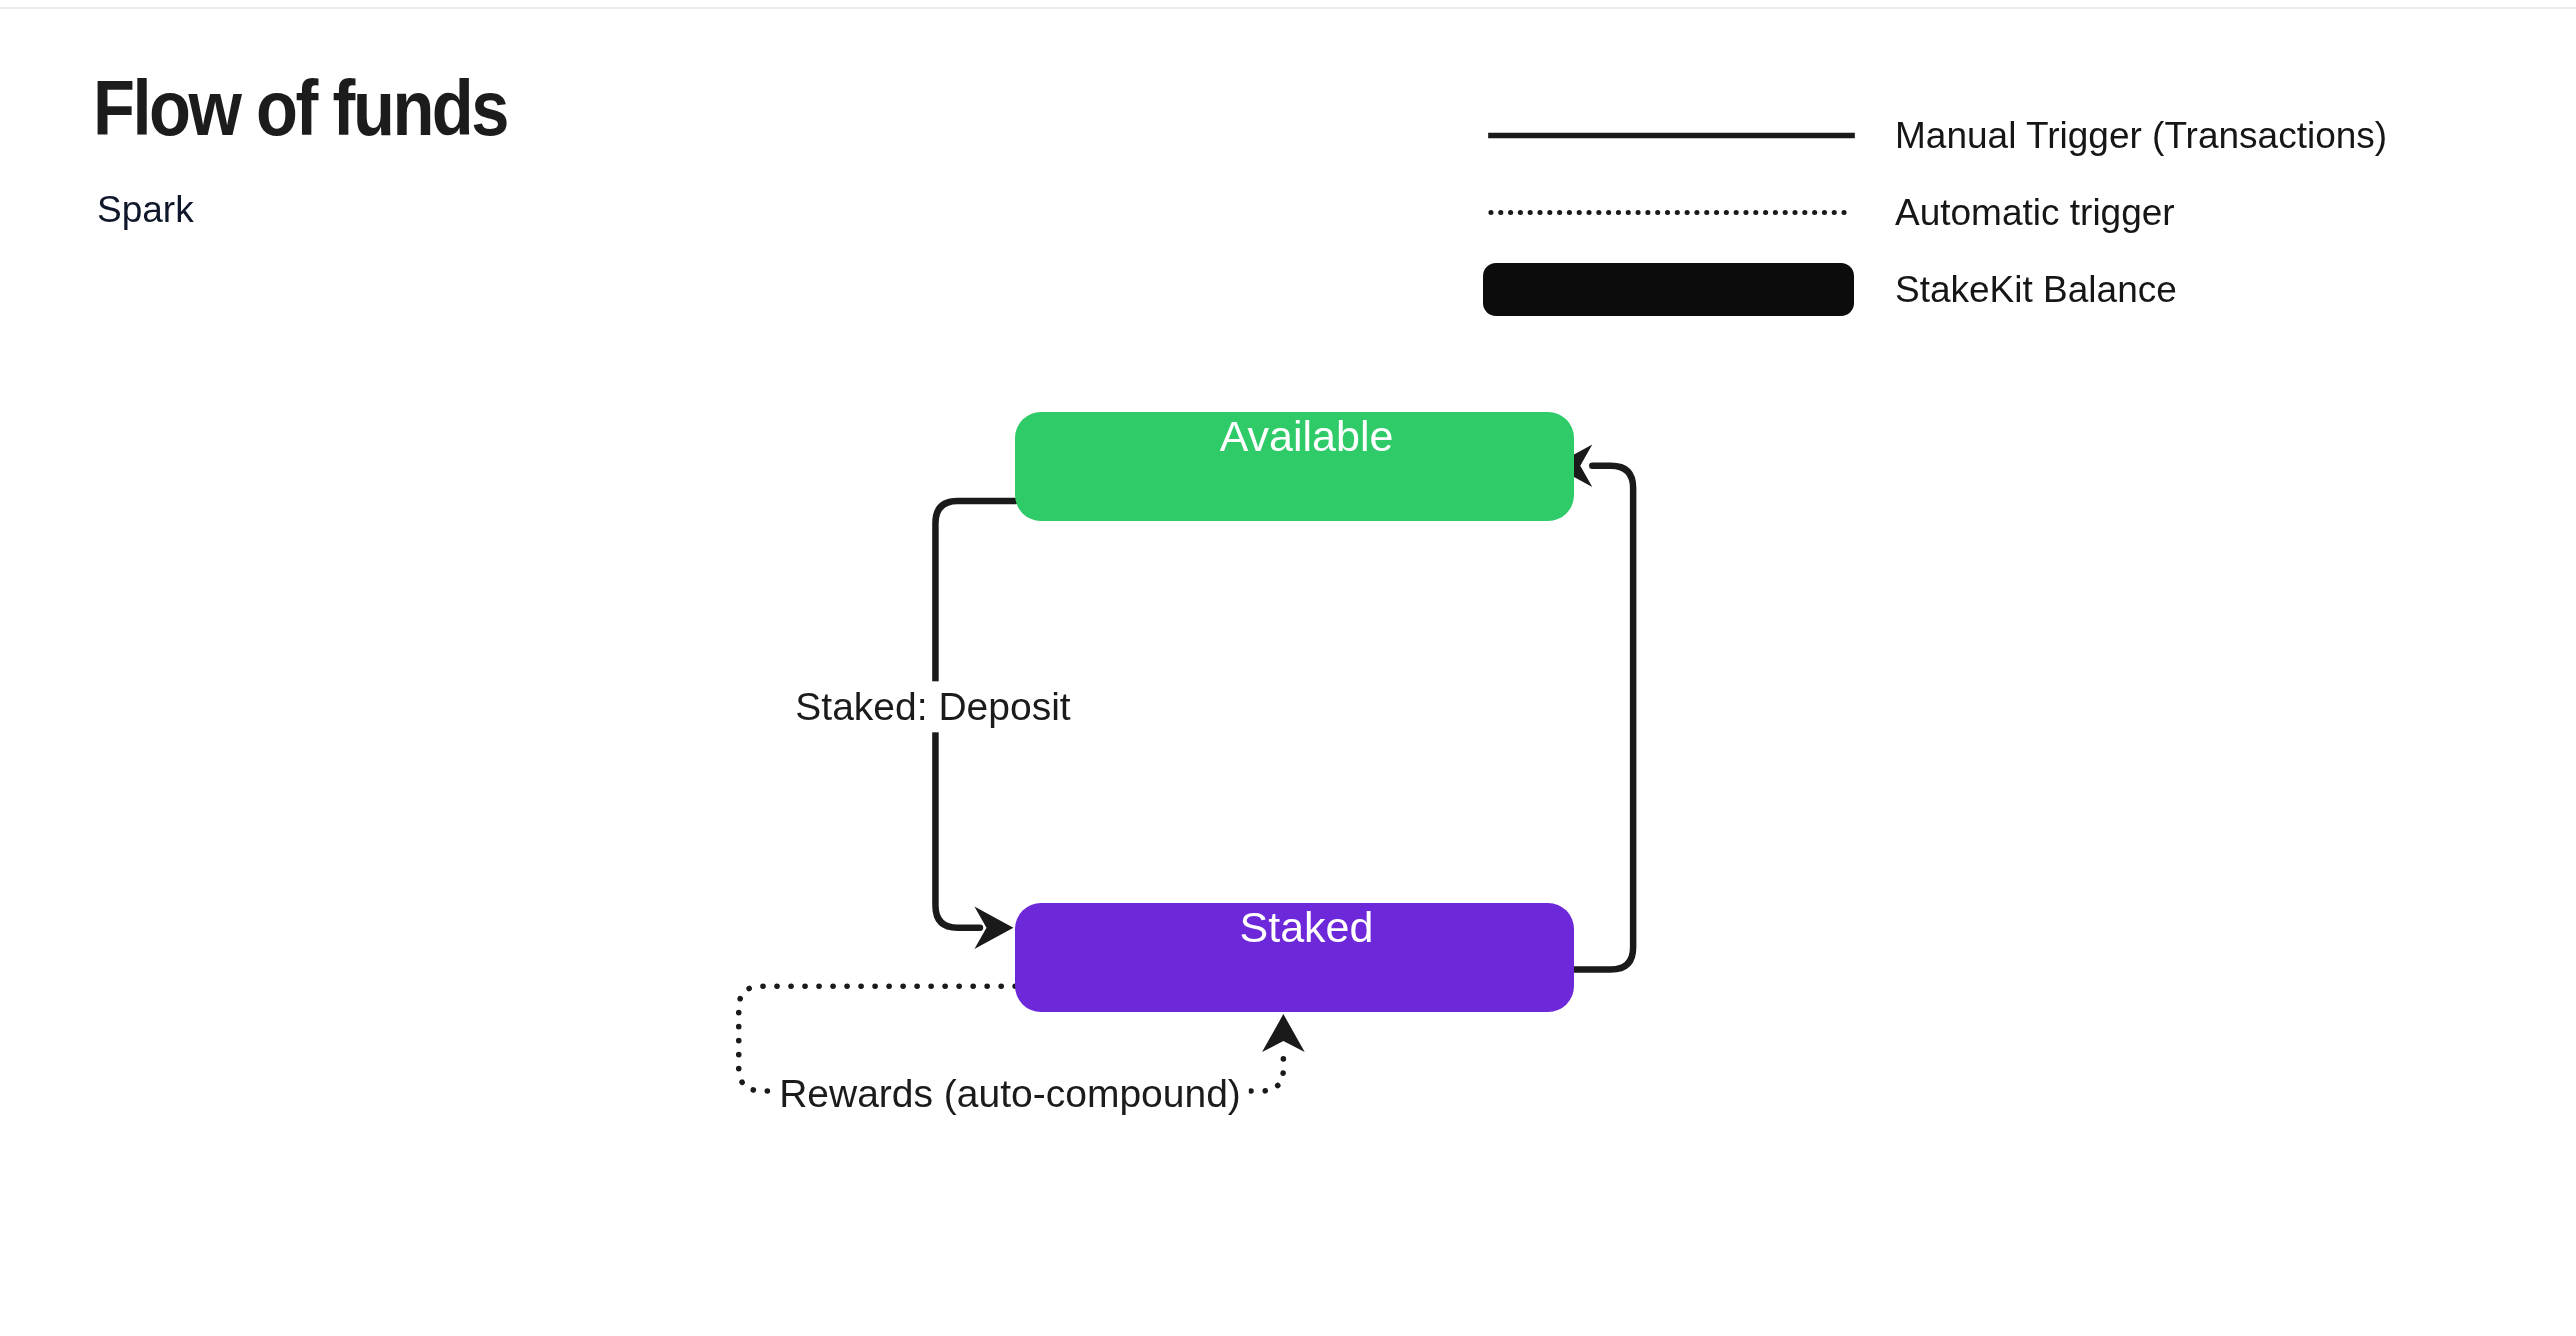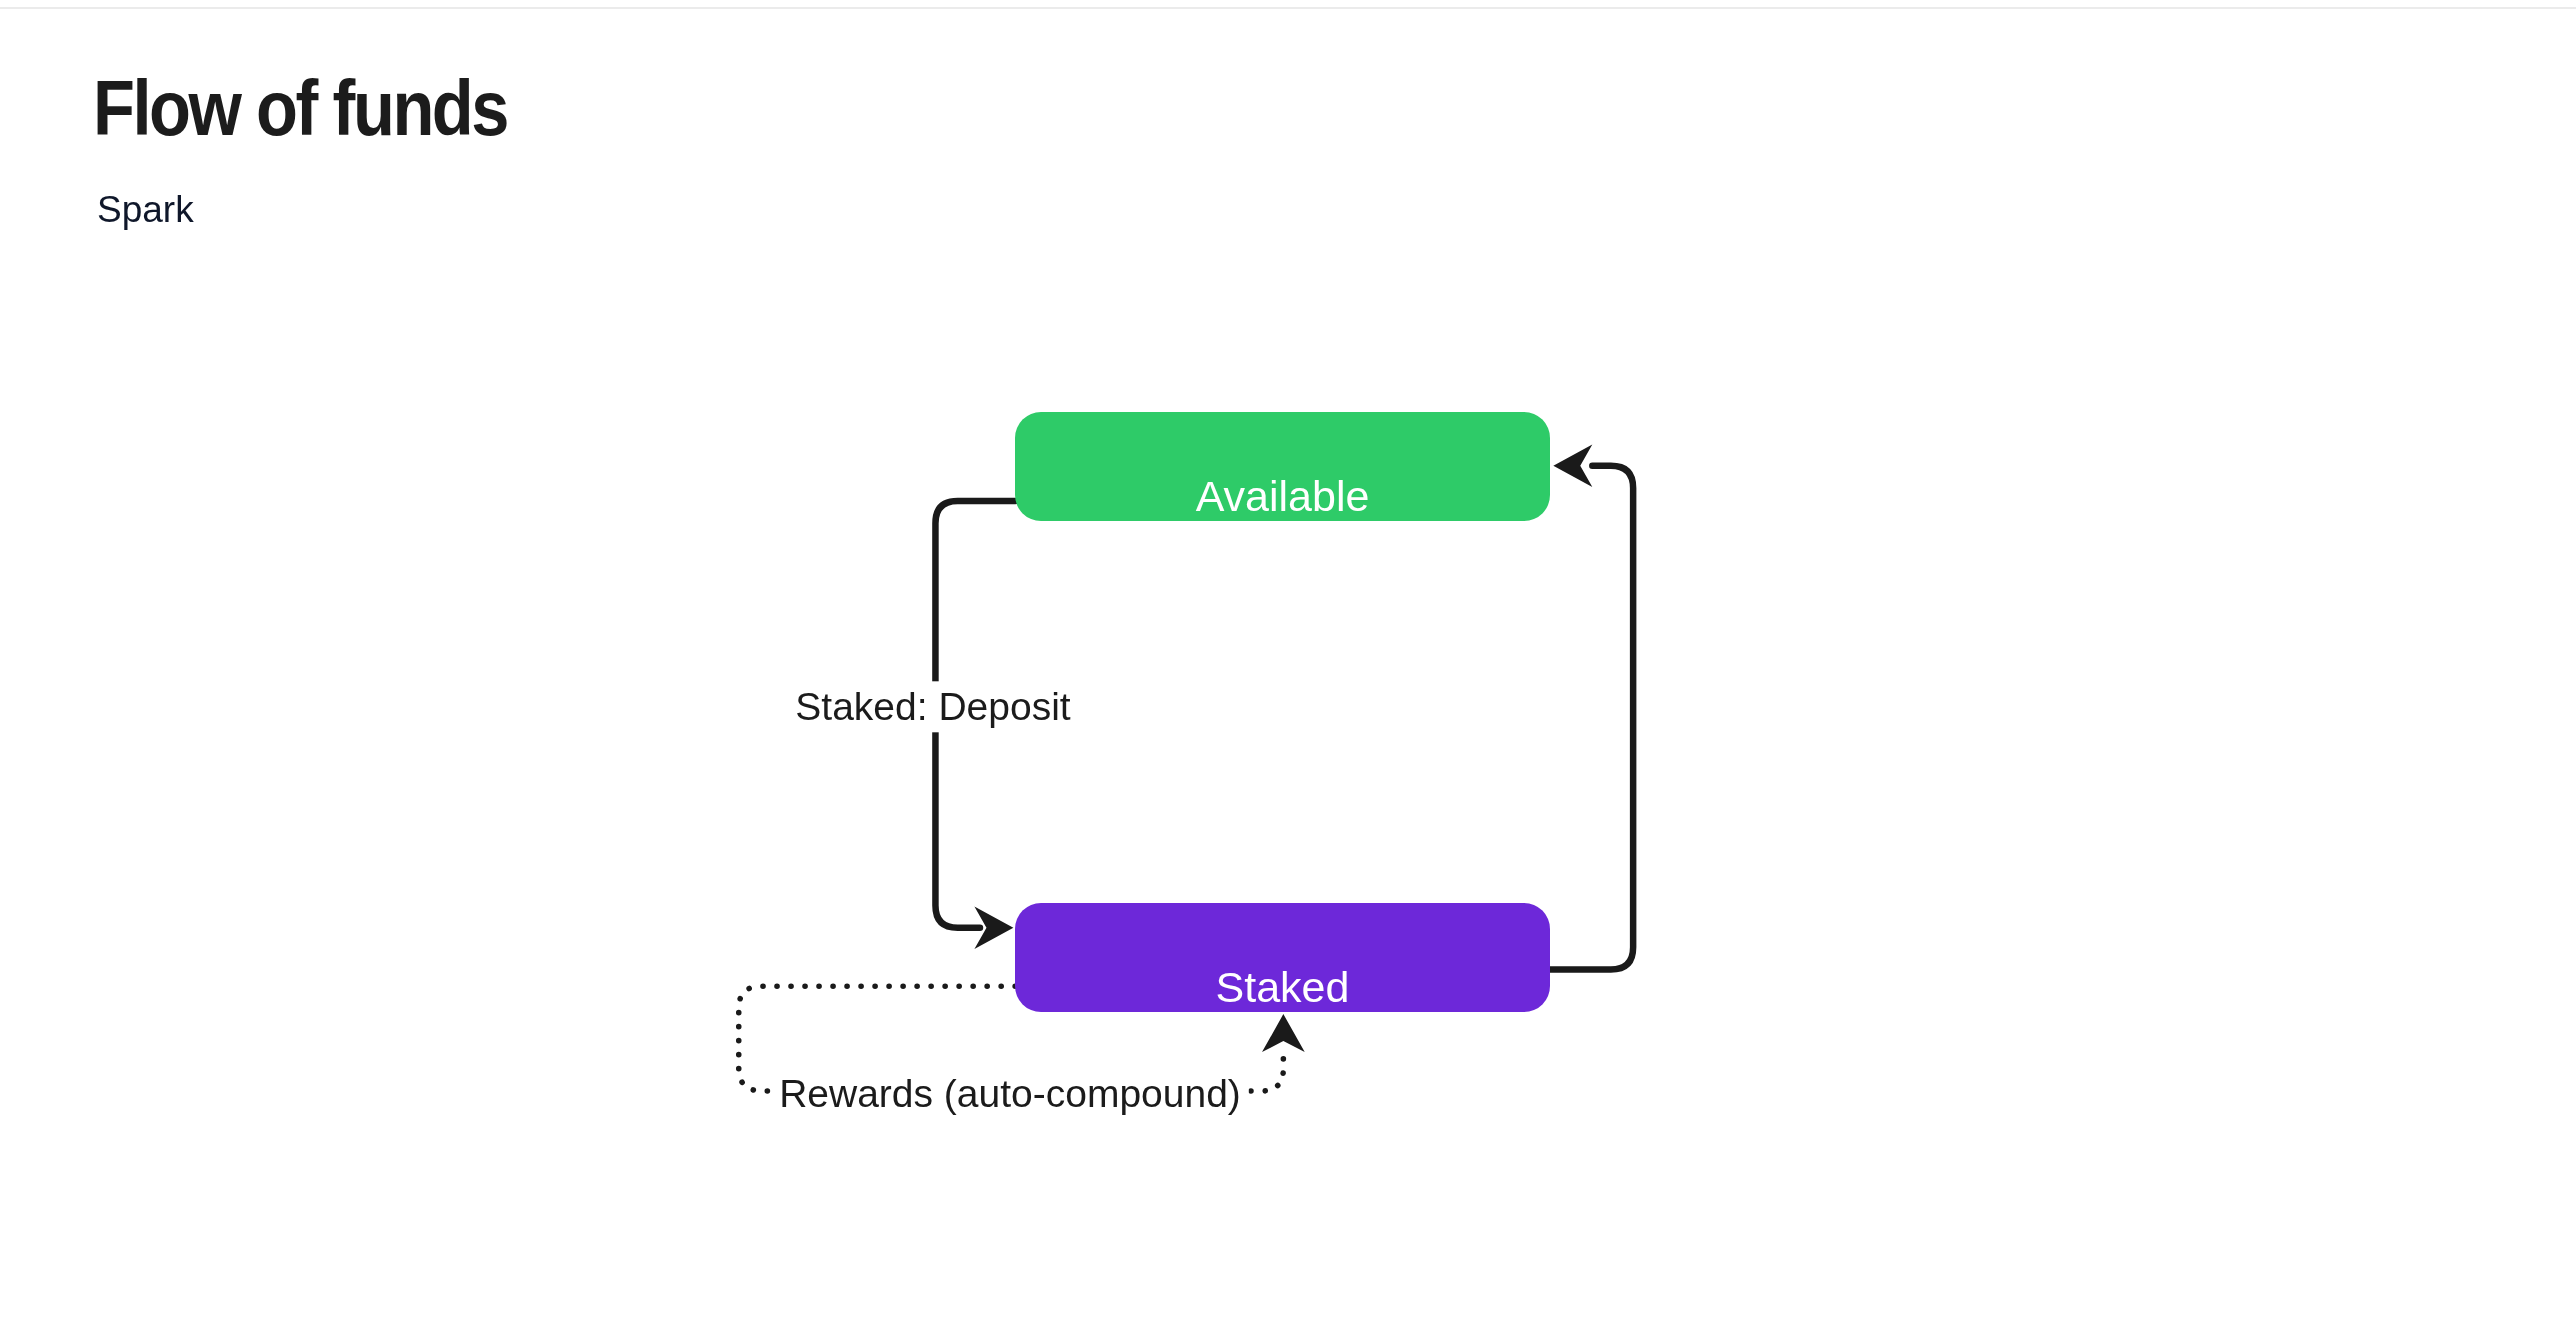--- a/index.html
+++ b/index.html
@@ -77,25 +77,26 @@
     left: 0; top: 0;
     width: 2576px;
     height: 1336px;
   }
   .node {
     position: absolute;
     width: 535px;
     height: 109px;
     border-radius: 26px;
     display: flex;
-    align-items: flex-end;
+    align-items: flex-start;
     justify-content: center;
     font-size: 43px;
     color: #ffffff;
     white-space: nowrap;
+    padding-left: 24px;
   }
   .node-available { left: 1015px; top: 412px; background: #2ecb68; }
   .node-staked    { left: 1015px; top: 903px; background: #0c0c0c; }
   .edge-label {
     position: absolute;
     transform: translate(-50%, -50%);
     background: #ffffff;
     padding: 3.7px 11px;
     font-size: 39px;
     color: #1b1b1b;
@@ -108,20 +109,44 @@
 </head>
 <body>
 
 <div class="canvas">
 
   <div class="top-rule"></div>
 
   <div class="page-title">Flow of funds</div>
   <div class="page-subtitle">Spark</div>
 
+  <div class="legend">
+    <div class="legend-row">
+      <div class="legend-swatch">
+        <svg width="377" height="11" viewBox="0 0 406 12">
+          <line x1="3" y1="6" x2="403" y2="6" stroke-width="6" stroke="#1a1a1a"></line>
+        </svg>
+      </div>
+      <span class="legend-label">Manual Trigger (Transactions)</span>
+    </div>
+    <div class="legend-row">
+      <div class="legend-swatch">
+        <svg width="377" height="11" viewBox="0 0 406 12">
+          <line x1="6" y1="6" x2="400" y2="6" stroke-width="5.5" stroke-linecap="round" stroke-dasharray="0.1 10.6" stroke="#1a1a1a"></line>
+        </svg>
+      </div>
+      <span class="legend-label">Automatic trigger</span>
+    </div>
+    <div class="legend-row">
+      <div class="legend-swatch">
+        <div class="legend-rect" style="background-color: rgb(12, 12, 12);"></div>
+      </div>
+      <span class="legend-label">StakeKit Balance</span>
+    </div>
+  </div>
 
   <svg class="diagram-svg" viewBox="0 0 2776 1440">
 
     <path d="M 1094 540 L 1032 540 Q 1008 540 1008 564 L 1008 976 Q 1008 1000 1032 1000 L 1056 1000" fill="none" stroke-width="7" stroke-linecap="round" stroke="#1a1a1a"></path>
     <path d="M 1092 1000 L 1050 977 L 1063 1000 L 1050 1023 Z" fill="#1a1a1a"></path>
 
     <path d="M 1670 1045 L 1736 1045 Q 1760 1045 1760 1021 L 1760 526 Q 1760 502 1736 502 L 1716 502" fill="none" stroke-width="7" stroke-linecap="round" stroke="#1a1a1a"></path>
     <path d="M 1674 502 L 1716 479 L 1703 502 L 1716 525 Z" fill="#1a1a1a"></path>
 
     <path d="M 1094 1063 L 820 1063 Q 796 1063 796 1087 L 796 1152 Q 796 1176 822 1176 L 834 1176" fill="none" stroke-width="6" stroke-linecap="round" stroke-dasharray="0.1 15" stroke="#1a1a1a"></path>

